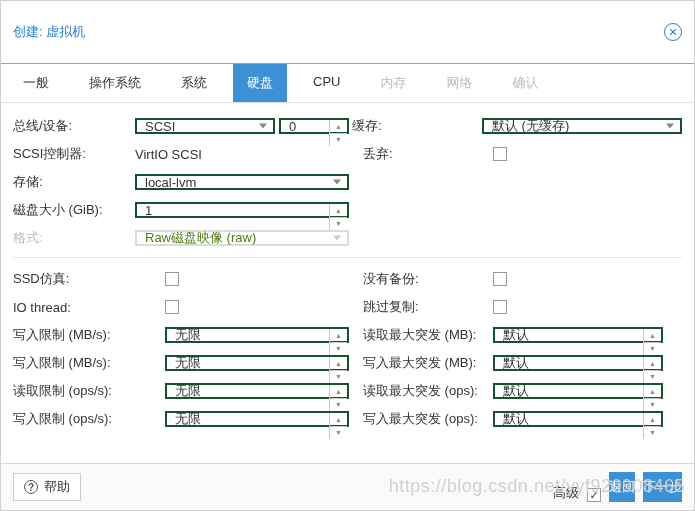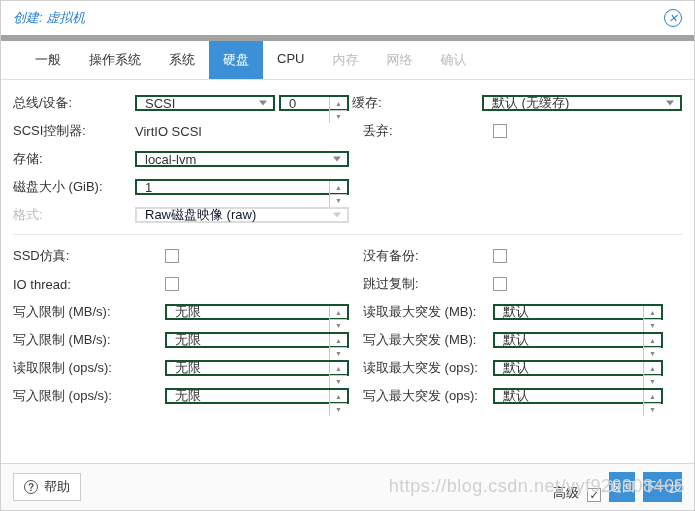--- a/index.html
+++ b/index.html
@@ -1,34 +1,34 @@
 <!DOCTYPE html>
 <html><head>
 <meta charset="utf-8">
 <style>
 * { box-sizing: border-box; margin: 0; padding: 0; font-family: "Helvetica Neue", Arial, "Microsoft YaHei", sans-serif; }
 body { background: #fff; font-size: 13px; color: #333; width: 695px; height: 511px; overflow: hidden; position: relative; }
 .dialog { width: 695px; height: 511px; display: flex; flex-direction: column; border: 1px solid #d0d0d0; }
-.header { padding: 8px 12px; display: flex; justify-content: space-between; align-items: center; border-bottom: 6px solid #a3a3a3; font-style: italic; }
+.header { padding: 22px 12px; display: flex; justify-content: space-between; align-items: center; border-bottom: 1px solid #a3a3a3; }
 .header-title { color: #2980d6; font-weight: normal; font-size: 13px; }
 .close-btn { width: 18px; height: 18px; border: 1.5px solid #2980d6; border-radius: 50%; display: flex; align-items: center; justify-content: center; color: #2980d6; cursor: pointer; font-size: 11px; }
-.tabs { display: flex; padding: 0 20px; border-bottom: 1px solid #e0e0e0; gap: 0; }
+.tabs { display: flex; padding: 0 8px; border-bottom: 1px solid #e0e0e0; gap: 12px; }
 .tab { padding: 10px 14px; cursor: pointer; color: #333; font-size: 13px; }
 .tab.active { background: #3c91d6; color: #fff; }
 .tab.disabled { color: #bbb; }
 .body { flex: 1; padding: 14px 12px 8px 12px; overflow: auto; }
 .row { display: flex; align-items: center; margin-bottom: 10px; }
 .col-l { display: flex; align-items: center; width: 350px; }
 .col-r { display: flex; align-items: center; flex: 1; }
 .label { width: 122px; color: #333; font-size: 13px; }
 .label.disabled { color: #bbb; }
 .label-r { width: 130px; color: #333; font-size: 13px; }
 .field { position: relative; }
 .select, .input { height: 16px; border: 2px solid #14532d; background: #fff; padding: 0 22px 0 8px; font-size: 13px; color: #333; display: flex; align-items: center; position: relative; }
-.select.disabled { color: #0f172a; border-color: #dcdcdc; }
+.select.disabled { color: #4d7c0f; border-color: #dcdcdc; }
 .tri { position: absolute; right: 6px; top: 50%; transform: translateY(-50%); width: 0; height: 0; border-left: 4px solid transparent; border-right: 4px solid transparent; border-top: 5px solid #888; }
 .tri.disabled { border-top-color: #ccc; }
 .spinner { position: absolute; right: 0; top: 0; width: 18px; height: 26px; border-left: 1px solid #c8c8c8; display: flex; flex-direction: column; }
 .spinner div { flex: 1; display: flex; align-items: center; justify-content: center; font-size: 7px; color: #888; }
 .spinner div:first-child { border-bottom: 1px solid #c8c8c8; }
 .checkbox { width: 14px; height: 14px; border: 1px solid #999; background: #fff; cursor: pointer; display: inline-block; }
 .checkbox.checked::after { content: "✓"; font-size: 11px; color: #333; display: block; line-height: 12px; text-align: center; }
 hr.sep { border: none; border-top: 1px solid #e6e6e6; margin: 6px 0 12px 0; }
 .footer { border-top: 1px solid #d8d8d8; padding: 8px 12px; display: flex; align-items: center; justify-content: space-between; background: #fafafa; }
 .help-btn { display: flex; align-items: center; gap: 6px; border: 1px solid #ccc; background: #fff; padding: 4px 10px; cursor: pointer; font-size: 13px; }

